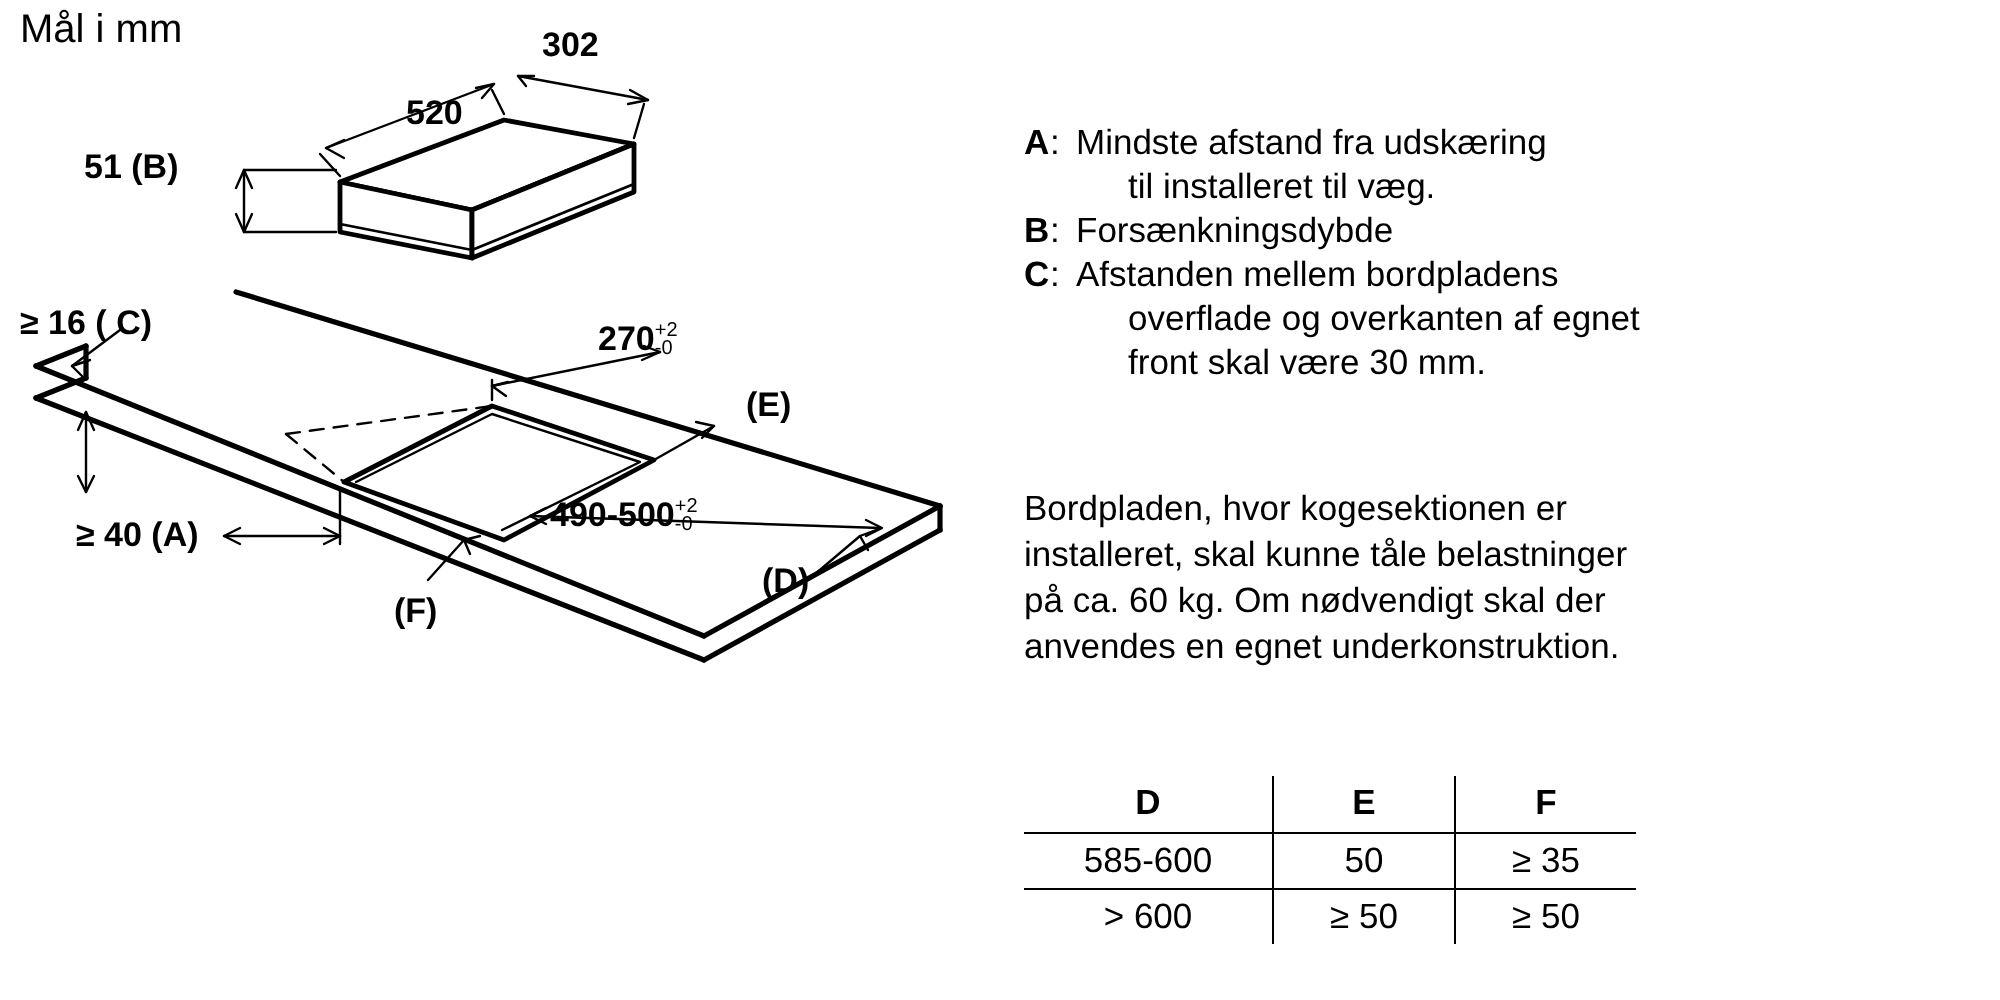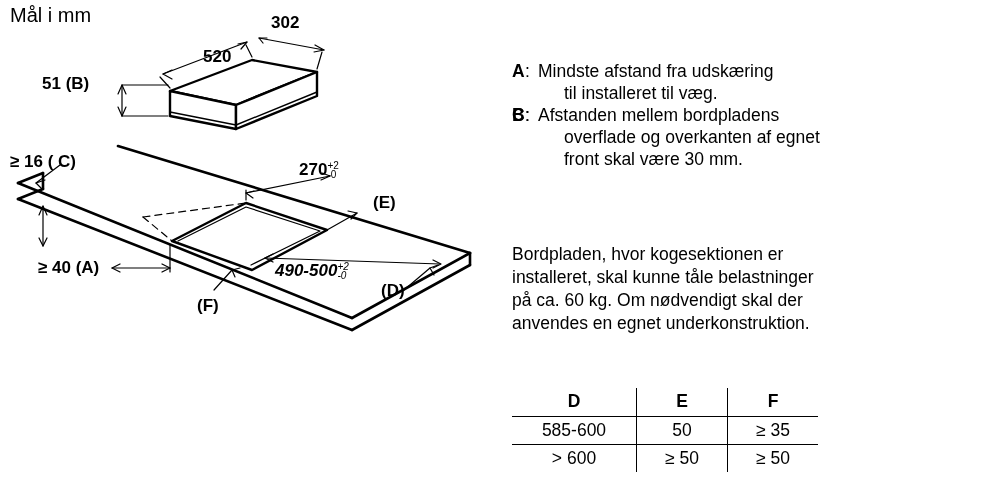--- a/index.html
+++ b/index.html
@@ -209,40 +209,41 @@
   <div class="txt dim" style="left:271px; top:13px;">302</div>
 
   <div class="txt dim" style="left:42px; top:74px;">51 (B)</div>
 
   <div class="txt dim" style="left:10px; top:152px;">≥ 16 ( C)</div>
 
   <div class="txt" style="left:299px; top:160px;">
     <span class="dim">270</span><span class="supbox"><span>+2</span><br><span>-0</span></span>
   </div>
 
-  <div class="txt" style="left:275px; top:261px;font-style:italic;">
+  <div class="txt" style="left:275px; top:248px;">
     <span class="dim">490-500</span><span class="supbox"><span>+2</span><br><span>-0</span></span>
   </div>
 
   <div class="txt dim" style="left:38px; top:258px;">≥ 40 (A)</div>
 
   <div class="txt dim" style="left:373px; top:193px;">(E)</div>
 
   <div class="txt dim" style="left:381px; top:281px;">(D)</div>
 
   <div class="txt dim" style="left:197px; top:296px;">(F)</div>
 
   <div class="legend">
     <div class="row">
       <span class="key"><span>A</span></span><span style="position:absolute;left:13px;top:0;">:</span>
       <span>Mindste afstand fra udskæring</span>
       <span class="cont">til installeret til væg.</span>
     </div>
     <div class="row">
       <span class="key"><span>B</span></span><span style="position:absolute;left:13px;top:0;">:</span>
+      <span>Forsænkningsdybde</span>
     </div>
     <div class="row">
       <span class="key"><span>C</span></span><span style="position:absolute;left:13px;top:0;">:</span>
       <span>Afstanden mellem bordpladens</span>
       <span class="cont">overflade og overkanten af egnet</span>
       <span class="cont">front skal være 30 mm.</span>
     </div>
   </div>
 
   <div class="para">

